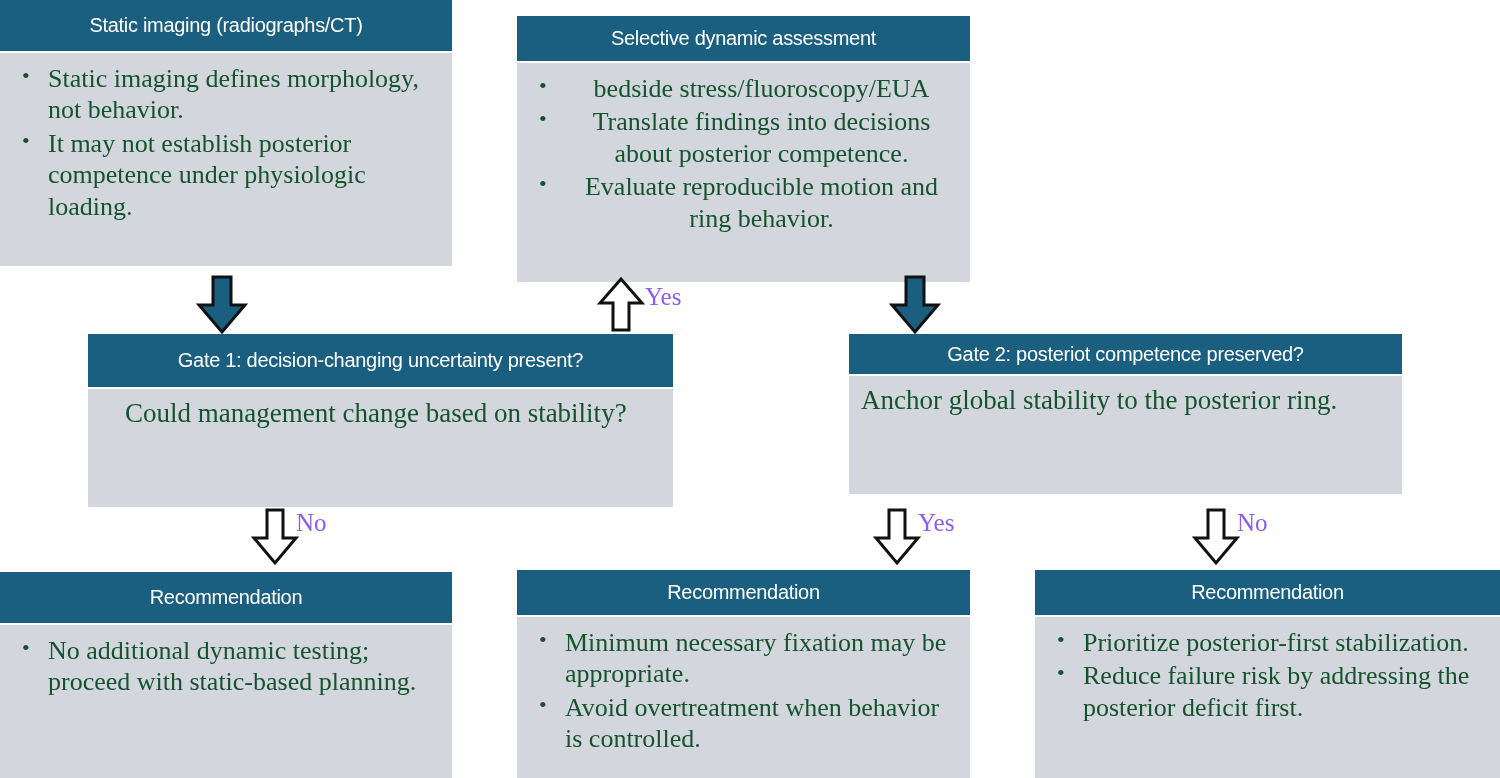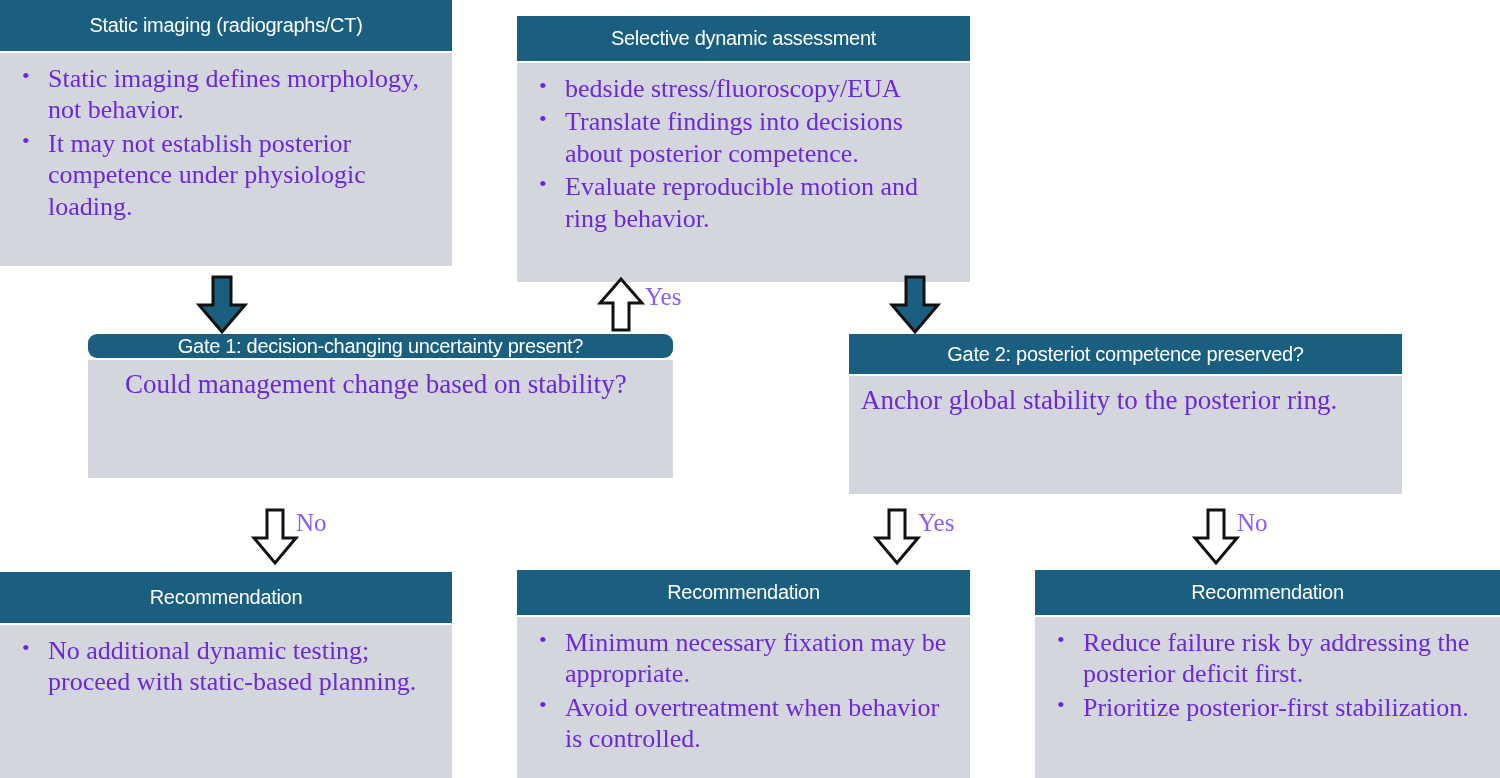--- a/index.html
+++ b/index.html
@@ -34,21 +34,21 @@
     text-align: left;
     display: flex;
     align-items: center;
     justify-content: center;
     white-space: nowrap;
   }
   .box-body {
     box-sizing: border-box;
     width: 100%;
     background: #d3d7dd;
-    color: #6d28d9;
+    color: #14532d;
     padding: 10px 12px 10px 10px;
   }
   .box-body.pad-tight {
     padding-top: 8px;
   }
 
   
   ul.bullets {
     list-style: none;
     margin: 0;
@@ -98,21 +98,21 @@
     <div class="box-body" style="height:213px; margin-top:2px;">
       <ul class="bullets">
         <li>Static imaging defines morphology, not behavior.</li>
         <li>It may not establish posterior competence under physiologic loading.</li>
       </ul>
     </div>
   </div>
 
   <div class="box" style="left:517px; top:16px; width:453px;">
     <div class="box-header" style="height:45px;">Selective dynamic assessment</div>
-    <div class="box-body" style="height:219px; margin-top:2px;">
+    <div class="box-body" style="height:219px; margin-top:2px;text-align:center;">
       <ul class="bullets">
         <li>bedside stress/fluoroscopy/EUA</li>
         <li>Translate findings into decisions about posterior competence.</li>
         <li>Evaluate reproducible motion and ring behavior.</li>
       </ul>
     </div>
   </div>
 
   <div class="arrow" style="left:196px; top:275px; width:52px; height:60px;">
     <svg width="52" height="60" viewBox="0 0 52 60">
@@ -127,21 +127,21 @@
   </div>
   <div class="arrow-label" style="left:645px; top:284px;">Yes</div>
 
   <div class="arrow" style="left:889px; top:275px; width:52px; height:60px;">
     <svg width="52" height="60" viewBox="0 0 52 60">
       <polygon points="17,2 35,2 35,30 49,30 26,57 3,30 17,30" fill="#1b5f80" stroke="#111111" stroke-width="3" stroke-linejoin="miter"></polygon>
     </svg>
   </div>
 
   <div class="box" style="left:88px; top:334px; width:585px;">
-    <div class="box-header" style="height:24px;border-radius:9px;">Gate 1: decision-changing uncertainty present?</div>
+    <div class="box-header" style="height:53px;">Gate 1: decision-changing uncertainty present?</div>
     <div class="box-body pad-tight" style="height:118px; margin-top:2px;padding-left:35px;">
       <div class="plain-line">Could management change based on stability?</div>
     </div>
   </div>
 
   <div class="box" style="left:849px; top:334px; width:553px;">
     <div class="box-header" style="height:40px;">Gate 2: posteriot competence preserved?</div>
     <div class="box-body pad-tight" style="height:118px; margin-top:2px;">
       <div class="plain-line">Anchor global stability to the posterior ring.</div>
     </div>
@@ -184,19 +184,19 @@
         <li>Minimum necessary fixation may be appropriate.</li>
         <li>Avoid overtreatment when behavior is controlled.</li>
       </ul>
     </div>
   </div>
 
   <div class="box" style="left:1035px; top:570px; width:465px;">
     <div class="box-header" style="height:45px;">Recommendation</div>
     <div class="box-body" style="height:163px; margin-top:2px;">
       <ul class="bullets">
+        <li>Prioritize posterior-first stabilization.</li>
         <li>Reduce failure risk by addressing the posterior deficit first.</li>
-        <li>Prioritize posterior-first stabilization.</li>
       </ul>
     </div>
   </div>
 
 </div>
 
 </body></html>

